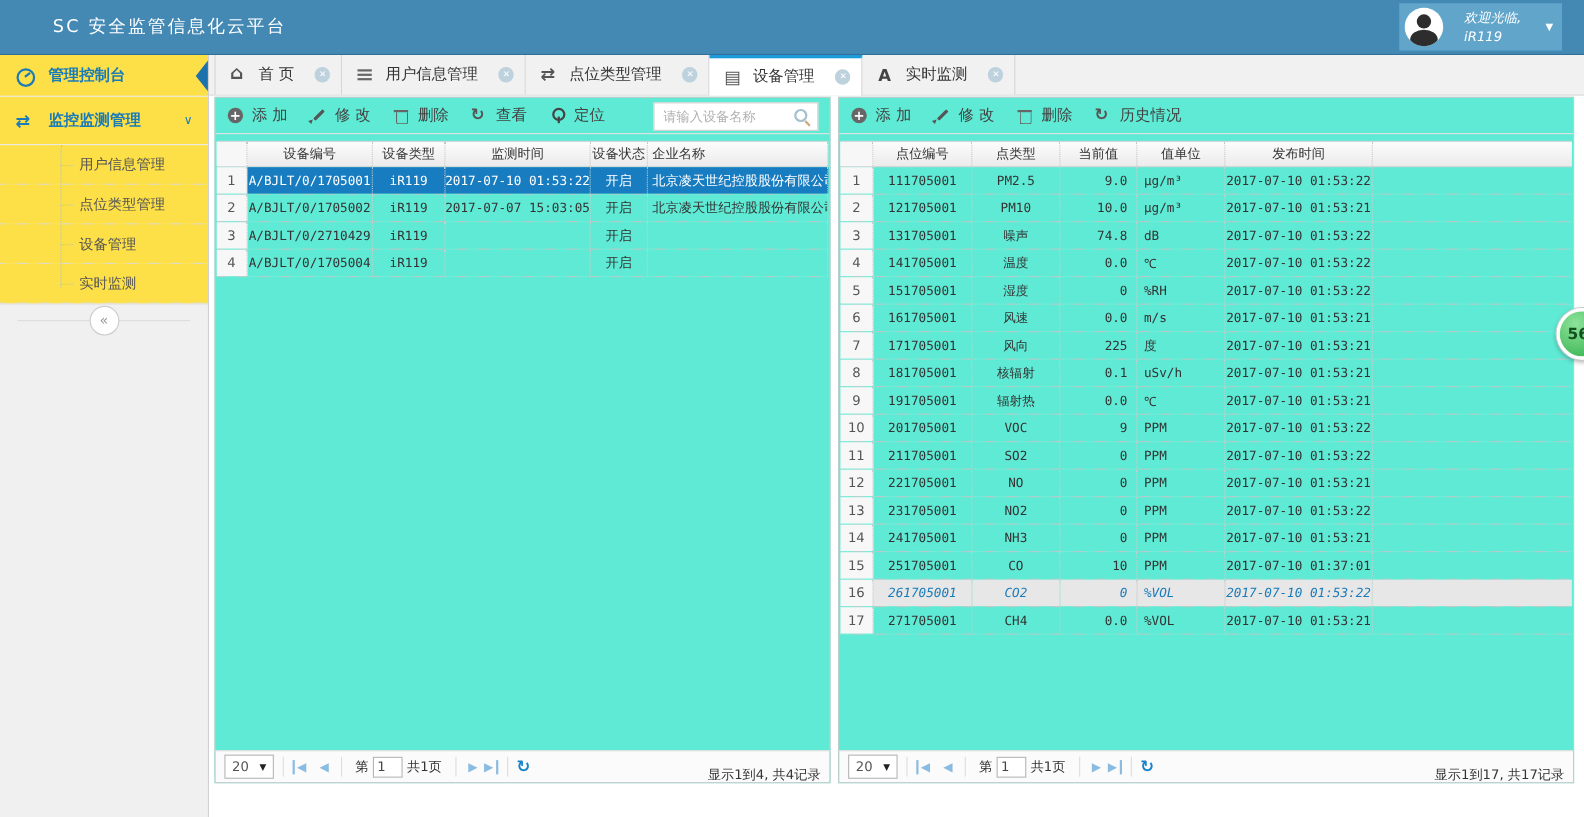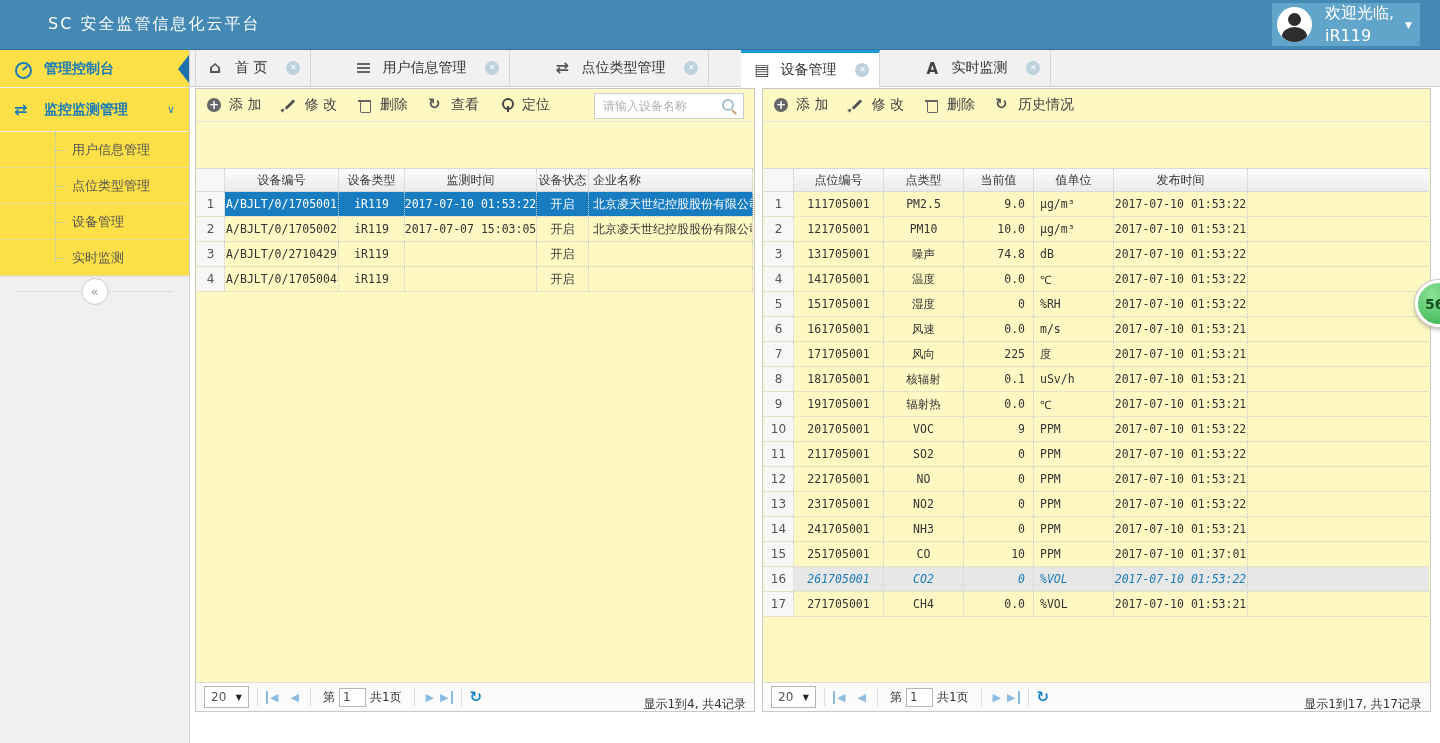--- a/index.html
+++ b/index.html
@@ -11,21 +11,21 @@
   .topbar { height:50px; background:#4389b4; border-bottom:1px solid #30709a;
     display:flex; align-items:center; position:relative; }
   .logo { position:relative; width:130px; height:46px; margin-left:10px; }
   .logo svg { position:absolute; left:0; top:2px; }
   .app-title { color:#fff; font-size:16px; letter-spacing:2px; margin-left:48px; white-space:nowrap; }
   .user-box { position:absolute; right:20px; top:3px; width:148px; height:43px; background:#61a5cb;
     display:flex; align-items:center; padding:0 8px 0 5px; cursor:pointer; }
   .avatar { width:35px; height:35px; border-radius:50%; background:#fff; position:relative; overflow:hidden; flex:0 0 35px; }
   .avatar::before { content:""; position:absolute; left:11px; top:6px; width:13px; height:13px; border-radius:50%; background:#2d2d2d; }
   .avatar::after { content:""; position:absolute; left:5px; top:20px; width:25px; height:18px; border-radius:50%; background:#2d2d2d; }
-  .welcome { color:#fff; font-size:16px; line-height:1.4; margin-left:13px; }
+  .welcome { color:#fff; font-size:12px; line-height:1.4; margin-left:19px;font-style:italic; }
   .user-caret { color:#fff; font-size:9px; margin-left:auto; }
 
   .main { display:flex; height:693px; }
 
   
   .sidebar { width:190px; border-right:1px solid #d0d0d0; background:#fde047; display:flex; flex-direction:column; }
   .side-item { height:38px; display:flex; align-items:center; padding-left:14px; gap:12px;
     color:#1a7bb9; font-size:14px; font-weight:bold; border-bottom:1px solid #ececec; position:relative; cursor:pointer; }
   .side-item.group { height:44px; }
   .side-item.active::after { content:""; position:absolute; right:0; top:50%; transform:translateY(-50%);
@@ -43,39 +43,39 @@
     color:#555; border-bottom:1px dotted #ddd; position:relative; cursor:pointer; }
   .side-child::before { content:""; position:absolute; left:55px; top:50%; width:11px; border-top:1px dotted #a9c6da; }
   .side-rest { flex:1; background:#f0f0f0; border-top:1px solid #e2e2e2; position:relative; }
   .side-rest::before { content:""; position:absolute; top:14px; left:16px; right:16px; height:1px; background:#dcdcdc; }
   .collapse-btn { position:absolute; top:1px; left:50%; transform:translateX(-50%); width:27px; height:27px;
     border:1px solid #ccc; border-radius:50%; background:#fff; color:#999; font-size:13px; line-height:25px;
     text-align:center; cursor:pointer; z-index:1; }
 
   
   .content { flex:1; display:flex; flex-direction:column; min-width:0; }
-  .tabbar { height:37px; background:#f1f1f1; border-bottom:1px solid #d2d2d2; display:flex; padding-left:5px;gap:32px; }
+  .tabbar { height:37px; background:#f1f1f1; border-bottom:1px solid #d2d2d2; display:flex; padding-left:5px; }
   .tab { display:flex; align-items:center; gap:9px; padding:0 10px 0 13px; min-width:112px;
     border-right:1px solid #d5d5d5; font-size:14px; color:#333; cursor:pointer; position:relative; background:#f1f1f1; }
   .tab:first-child { border-left:1px solid #d5d5d5; }
   .tab.active { background:#fff; border-top:3px solid #1c9bd8; margin-bottom:-1px; z-index:1; }
   .ticon { width:17px; height:16px; position:relative; display:inline-block; color:#555; flex:0 0 17px; }
   .ticon[data-icon="home"]::before { content:"⌂"; position:absolute; left:0; top:-3px; font-size:17px; font-weight:bold; }
   [data-icon="list"]::before { content:""; position:absolute; left:1px; top:3px; width:13px; height:2px;
     background:#666; box-shadow:0 4px 0 #666, 0 8px 0 #666; }
   .ticon[data-icon="exchange"]::before { content:"⇄"; position:absolute; left:0; top:-2px; font-size:16px; font-weight:bold; color:#555; }
   .ticon[data-icon="device"]::before { content:"▤"; position:absolute; left:0; top:-2px; font-size:16px; color:#555; }
   .ticon[data-icon="monitor"]::before { content:"A"; position:absolute; left:1px; top:0px; font-size:15px; font-weight:bold; color:#444; }
   .tlabel { margin-right:10px; white-space:nowrap; }
   .tclose { width:14px; height:14px; border-radius:50%; background:#bed2de; color:#fff; font-size:8px;
     line-height:14px; text-align:center; cursor:pointer; flex:0 0 14px; }
 
   
   .panels { flex:1; display:flex; padding:1px 9px 0 5px; background:#fff; }
-  .panel { height:624px; border:1px solid #c8c8c8; background:#fef9c3; display:flex; flex-direction:column; min-width:0;gap:40px; }
+  .panel { height:624px; border:1px solid #c8c8c8; background:#5eead4; display:flex; flex-direction:column; min-width:0; }
   .panel.lp { width:560px; flex:0 0 560px; }
   .panel.rp { flex:1; margin-left:7px; }
 
   .ptoolbar { height:33px; border-bottom:1px solid #e3e3e3; display:flex; align-items:center;
     padding-left:10px; position:relative; flex:0 0 33px; }
   .tbtn { display:flex; align-items:center; gap:7px; margin-right:20px; font-size:14px; color:#444; cursor:pointer; }
   .tico { width:16px; height:16px; position:relative; display:inline-block; flex:0 0 16px; }
   [data-icon="add"]::before { content:"+"; position:absolute; left:1px; top:1px; width:14px; height:14px;
     background:#666; color:#fff; border-radius:50%; font-size:12px; font-weight:bold; line-height:14px; text-align:center; }
   [data-icon="edit"]::before { content:""; position:absolute; left:3px; top:6px; width:12px; height:3px;

